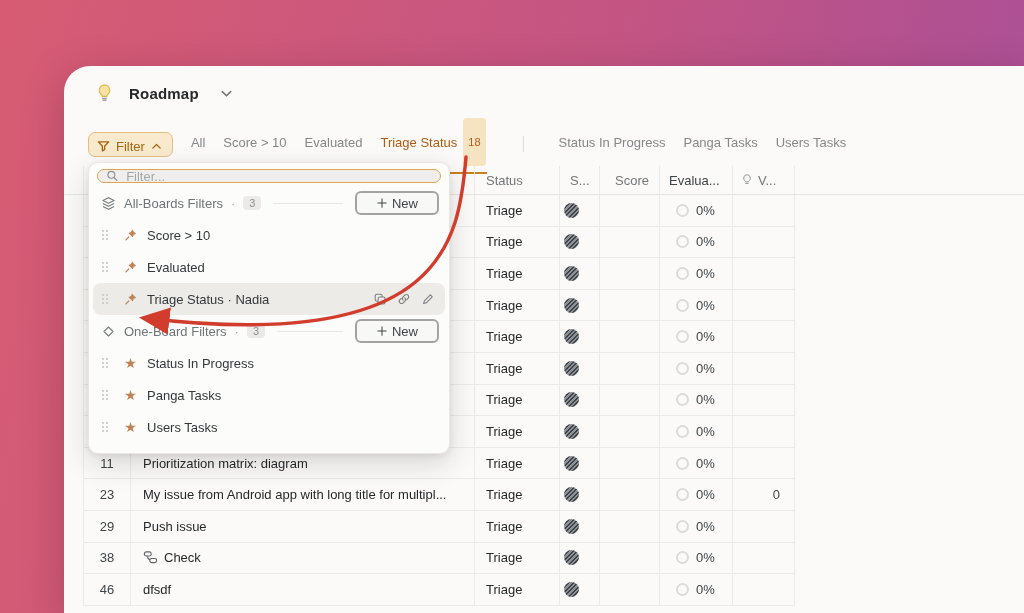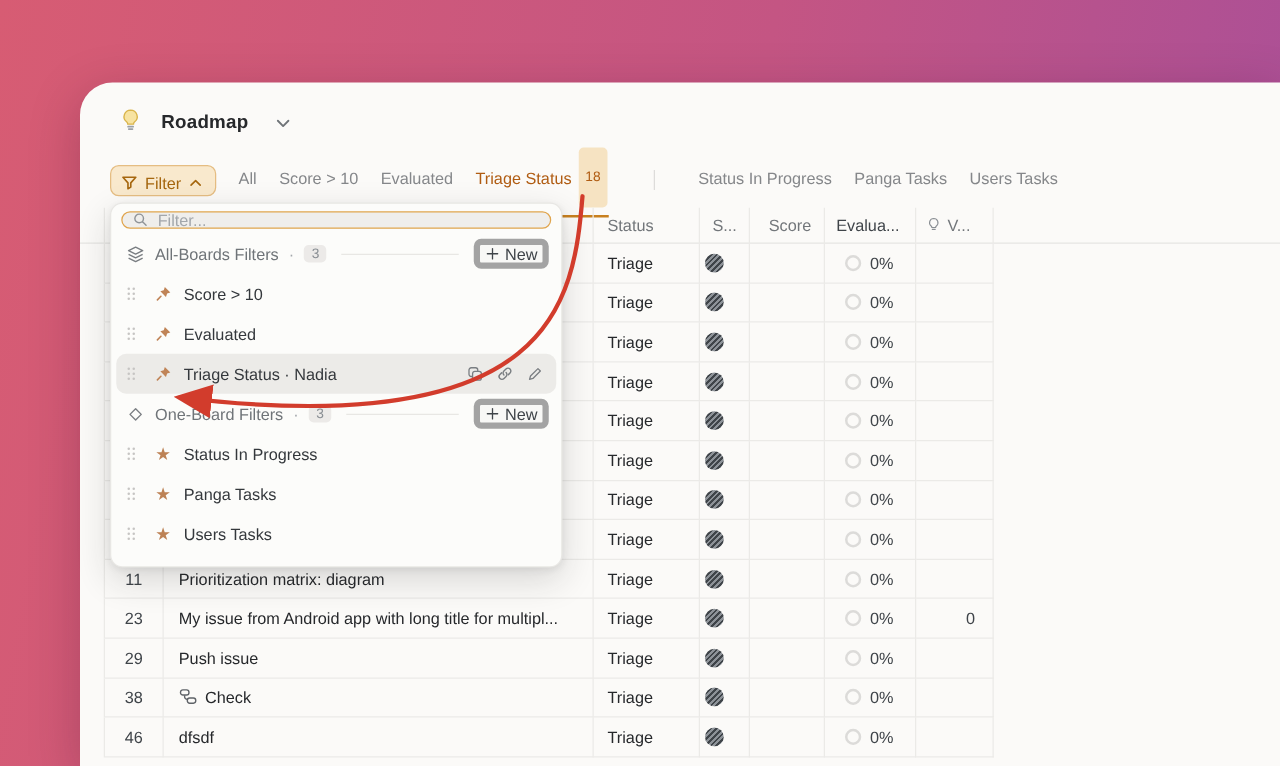--- a/index.html
+++ b/index.html
@@ -8,21 +8,21 @@
     font-family:"Liberation Sans", sans-serif;
     background: linear-gradient(100deg, #d75c73 0%, #c45583 55%, #a84f99 100%);
     position:relative; color:#26282b;
   }
   .window {
     position:absolute; left:64px; top:66px; right:0; bottom:0;
     background:#fbfaf8; border-top-left-radius:26px;
     box-shadow: 0 10px 40px rgba(60,10,40,.25);
   }
   
-  .titlebar { position:absolute; left:32px; top:14px; height:26px; display:flex; align-items:flex-end; gap:10px; }
+  .titlebar { position:absolute; left:32px; top:14px; height:26px; display:flex; align-items:center; gap:10px; }
   .titlebar .bulb { display:flex; }
   .title { font-size:15px; font-weight:700; letter-spacing:.2px; margin-left:6px; }
   .title-chev { display:flex; margin-left:10px; cursor:pointer; }
   
   .tabbar { position:absolute; left:24px; top:64px; height:28px; display:flex; align-items:center; }
   .filter-btn {
     display:flex; align-items:center; gap:5px; height:25px; padding:5px 9px 0 7px;
     background:#f9e9cd; border:1px solid #e5bd82; border-radius:7px;
     color:#a6670f; font-size:13px; cursor:pointer;
   }
@@ -66,22 +66,22 @@
     border-radius:8px; display:flex; align-items:center; padding:0 8px; gap:7px; }
   .dd-search input { border:none; outline:none; background:transparent; font-size:13px; color:#34383c; width:100%;
     font-family:"Liberation Sans", sans-serif; }
   .dd-search input::placeholder { color:#a3a7ab; }
   .dd-row { height:32px; display:flex; align-items:center; padding:0 10px 0 12px; }
   .dd-section { gap:8px; }
   .dd-section .sec-label { font-size:13px; color:#6f7478; white-space:nowrap; }
   .sec-dot { color:#a3a7ab; font-size:13px; }
   .sec-count { background:#eceae8; color:#8a8f94; font-size:11px; border-radius:4px; padding:1px 6px; }
   .sec-line { flex:1; border-top:1px solid #e8e7e4; margin:0 4px; }
-  .new-btn { height:24px; display:flex; align-items:center; gap:4px; padding:0 4px; background:#f8f8f6;
-    border:5px solid #a3a3a3; border-radius:6px; font-size:13px; color:#3f4449; cursor:pointer; white-space:nowrap; }
+  .new-btn { height:24px; display:flex; align-items:center; gap:4px; padding:0 19px; background:#f8f8f6;
+    border:2px solid #a3a3a3; border-radius:6px; font-size:13px; color:#3f4449; cursor:pointer; white-space:nowrap; }
   .dd-item { gap:0; position:relative; border-radius:8px; margin:0 4px; padding-left:8px; }
   .dd-item.selected { background:#ecebe8; }
   .drag { width:8px; height:12px; display:flex; flex:0 0 auto; margin-right:14px; cursor:grab; }
   .item-ic { width:15px; display:flex; justify-content:center; margin-right:9px; flex:0 0 auto; }
   .star { color:#bd8255; font-size:14px; line-height:1; }
   .item-label { font-size:13px; color:#34383c; white-space:nowrap; }
   .item-actions { position:absolute; right:10px; top:0; bottom:0; display:flex; align-items:center; gap:10px; }
   .item-actions svg { cursor:pointer; }
   
   .arrow-overlay { position:absolute; inset:0; z-index:20; pointer-events:none; }

